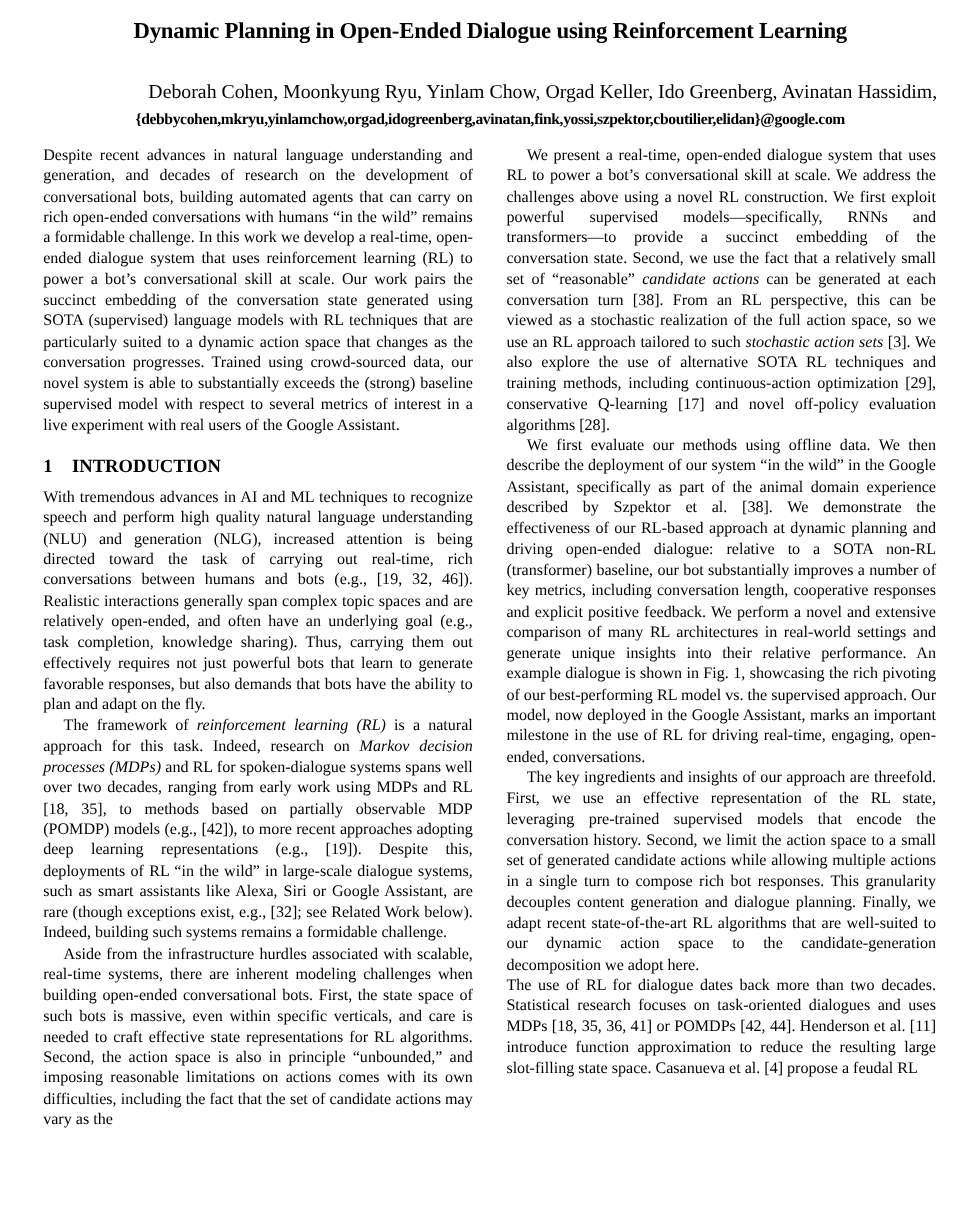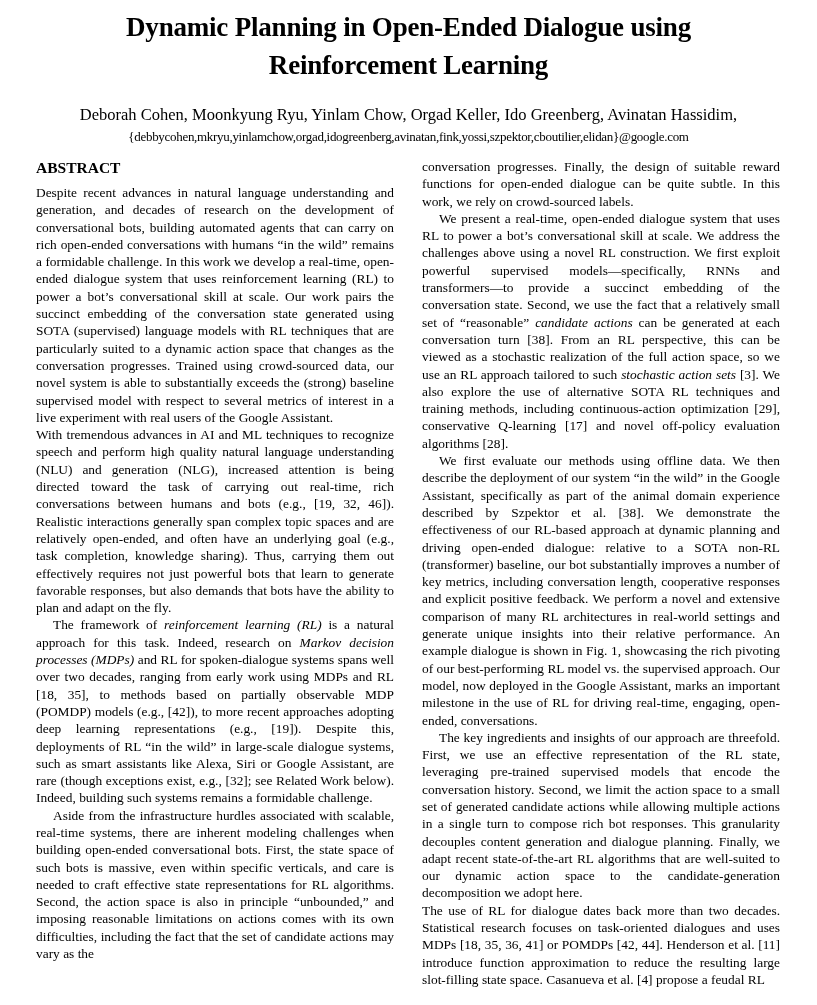--- a/index.html
+++ b/index.html
@@ -14,37 +14,39 @@
     box-sizing: border-box;
     background: #ffffff;
     color: #000000;
     font-family: "Liberation Serif", "DejaVu Serif", serif;
     padding: 6px 36px 0 36px;
     overflow: hidden;
   }
   
   .paper-header { text-align: center; }
   .paper-title {
-    font-size: 27px;
+    font-size: 19px;
     line-height: 38px;
     font-weight: bold;
     margin: 2px auto 0 auto;
     max-width: 655px;
     letter-spacing: -0.2px;
   }
   .authors {
     margin-top: 19px;
     font-size: 16.5px;
     line-height: 23px;
+    text-align: right;
   }
   .emails {
     margin-top: 3px;
     font-size: 13px;
     letter-spacing: -0.3px;
     white-space: nowrap;
+    font-weight: bold;
   }
   .affiliation {
     margin-top: 2px;
     font-size: 14px;
   }
   
   .columns {
     display: flex;
     gap: 28px;
     margin-top: 13px;
@@ -83,30 +85,29 @@
     <h1 class="paper-title">Dynamic Planning in Open-Ended Dialogue using Reinforcement Learning</h1>
     <div class="authors">
       <div>Deborah Cohen, Moonkyung Ryu, Yinlam Chow, Orgad Keller, Ido Greenberg, Avinatan Hassidim,</div>
     </div>
     <div class="emails">{debbycohen,mkryu,yinlamchow,orgad,idogreenberg,avinatan,fink,yossi,szpektor,cboutilier,elidan}@google.com</div>
   </header>
 
   <div class="columns">
 
     <div class="col">
-      <h2>ABSTRACT</h2>
       <p class="noindent"><span>Despite recent advances in natural language understanding and generation, and decades of research on the development of conversational bots, building automated agents that can carry on rich open-ended conversations with humans “in the wild” remains a formidable challenge. In this work we develop a real-time, open-ended dialogue system that uses reinforcement learning (RL) to power a bot’s conversational skill at scale. Our work pairs the succinct embedding of the conversation state generated using SOTA (supervised) language models with RL techniques that are particularly suited to a dynamic action space that changes as the conversation progresses. Trained using crowd-sourced data, our novel system is able to substantially exceeds the (strong) baseline supervised model with respect to several metrics of interest in a live experiment with real users of the Google Assistant.</span></p>
 
+      <h2 class="numbered"><span class="sec-num">1</span><span>INTRODUCTION</span></h2>
       <p class="noindent"><span>With tremendous advances in AI and ML techniques to recognize speech and perform high quality natural language understanding (NLU) and generation (NLG), increased attention is being directed toward the task of carrying out real-time, rich conversations between humans and bots (e.g., [19, 32, 46]). Realistic interactions generally span complex topic spaces and are relatively open-ended, and often have an underlying goal (e.g., task completion, knowledge sharing). Thus, carrying them out effectively requires not just powerful bots that learn to generate favorable responses, but also demands that bots have the ability to plan and adapt on the fly.</span></p>
       <p class="indent"><span>The framework of </span><em>reinforcement learning (RL)</em><span> is a natural approach for this task. Indeed, research on </span><em>Markov decision processes (MDPs)</em><span> and RL for spoken-dialogue systems spans well over two decades, ranging from early work using MDPs and RL [18, 35], to methods based on partially observable MDP (POMDP) models (e.g., [42]), to more recent approaches adopting deep learning representations (e.g., [19]). Despite this, deployments of RL “in the wild” in large-scale dialogue systems, such as smart assistants like Alexa, Siri or Google Assistant, are rare (though exceptions exist, e.g., [32]; see Related Work below). Indeed, building such systems remains a formidable challenge.</span></p>
       <p class="indent"><span>Aside from the infrastructure hurdles associated with scalable, real-time systems, there are inherent modeling challenges when building open-ended conversational bots. First, the state space of such bots is massive, even within specific verticals, and care is needed to craft effective state representations for RL algorithms. Second, the action space is also in principle “unbounded,” and imposing reasonable limitations on actions comes with its own difficulties, including the fact that the set of candidate actions may vary as the</span></p>
     </div>
 
     <div class="col">
-      <p class="noindent"><span>conversation progresses. Finally, the design of suitable reward functions for open-ended dialogue can be quite subtle. In this work, we rely on crowd-sourced labels.</span></p>
       <p class="indent"><span>We present a real-time, open-ended dialogue system that uses RL to power a bot’s conversational skill at scale. We address the challenges above using a novel RL construction. We first exploit powerful supervised models—specifically, RNNs and transformers—to provide a succinct embedding of the conversation state. Second, we use the fact that a relatively small set of “reasonable” </span><em>candidate actions</em><span> can be generated at each conversation turn [38]. From an RL perspective, this can be viewed as a stochastic realization of the full action space, so we use an RL approach tailored to such </span><em>stochastic action sets</em><span> [3]. We also explore the use of alternative SOTA RL techniques and training methods, including continuous-action optimization [29], conservative Q-learning [17] and novel off-policy evaluation algorithms [28].</span></p>
       <p class="indent"><span>We first evaluate our methods using offline data. We then describe the deployment of our system “in the wild” in the Google Assistant, specifically as part of the animal domain experience described by Szpektor et al. [38]. We demonstrate the effectiveness of our RL-based approach at dynamic planning and driving open-ended dialogue: relative to a SOTA non-RL (transformer) baseline, our bot substantially improves a number of key metrics, including conversation length, cooperative responses and explicit positive feedback. We perform a novel and extensive comparison of many RL architectures in real-world settings and generate unique insights into their relative performance. An example dialogue is shown in Fig. 1, showcasing the rich pivoting of our best-performing RL model vs. the supervised approach. Our model, now deployed in the Google Assistant, marks an important milestone in the use of RL for driving real-time, engaging, open-ended, conversations.</span></p>
       <p class="indent"><span>The key ingredients and insights of our approach are threefold. First, we use an effective representation of the RL state, leveraging pre-trained supervised models that encode the conversation history. Second, we limit the action space to a small set of generated candidate actions while allowing multiple actions in a single turn to compose rich bot responses. This granularity decouples content generation and dialogue planning. Finally, we adapt recent state-of-the-art RL algorithms that are well-suited to our dynamic action space to the candidate-generation decomposition we adopt here.</span></p>
 
       <p class="noindent"><span>The use of RL for dialogue dates back more than two decades. Statistical research focuses on task-oriented dialogues and uses MDPs [18, 35, 36, 41] or POMDPs [42, 44]. Henderson et al. [11] introduce function approximation to reduce the resulting large slot-filling state space. Casanueva et al. [4] propose a feudal RL</span></p>
     </div>
 
   </div>
 </div>
 

